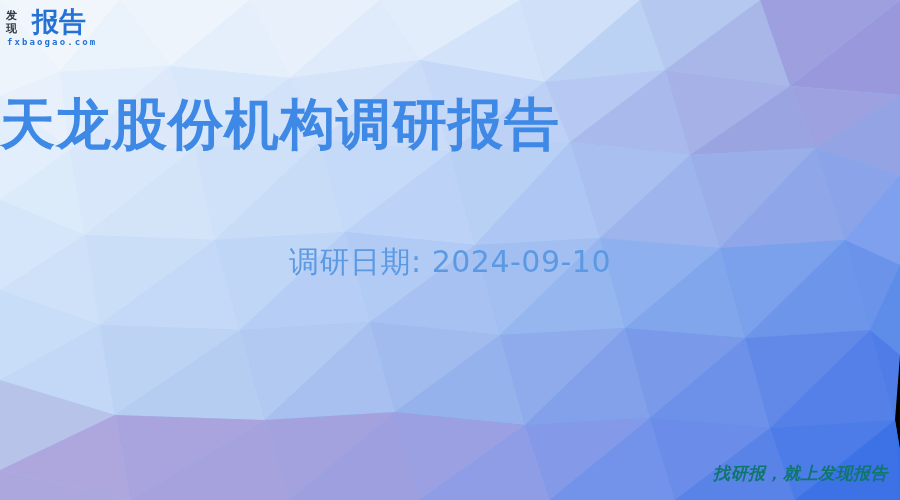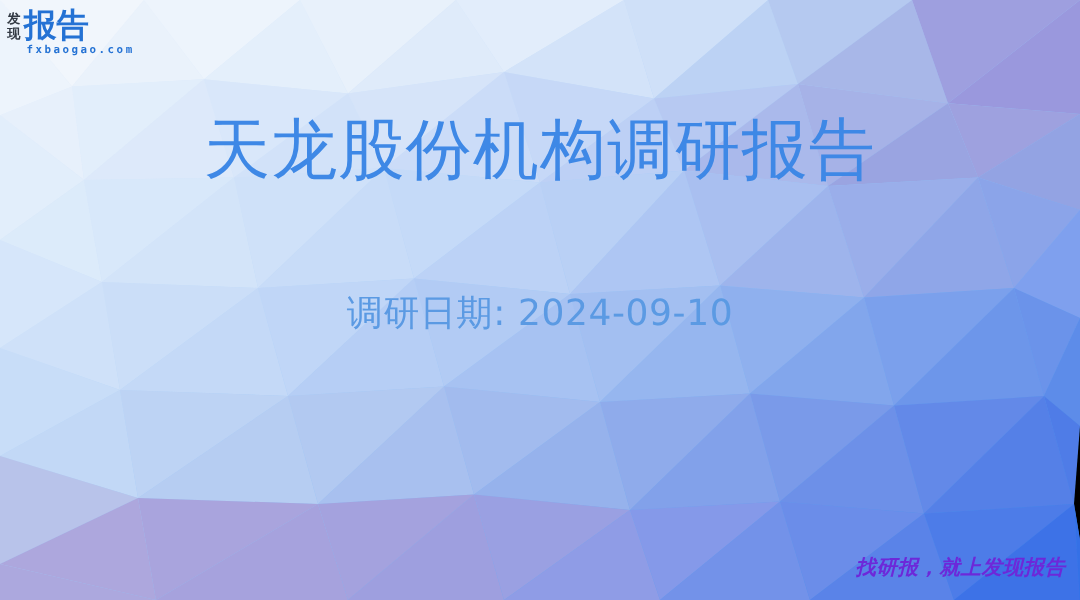--- a/index.html
+++ b/index.html
@@ -52,24 +52,25 @@
     line-height: 13px;
     font-family: "DejaVu Sans", sans-serif;
   }
   .logo-main {
     font-size: 27px;
     font-weight: 700;
     color: #2472d4;
     letter-spacing: 0px;
     line-height: 28px;
     font-family: "DejaVu Sans", sans-serif;
+    margin-left: 12px;
   }
   .logo-domain {
     margin-top: 1px;
-    margin-left: 16px;
+    margin-left: 1px;
     font-size: 9px;
     font-weight: 700;
     color: #2472d4;
     letter-spacing: 2.1px;
     font-family: "DejaVu Sans Mono", monospace;
   }
 
   
   .title-wrap {
     position: absolute;
@@ -78,23 +79,23 @@
     width: 900px;
     height: 500px;
     z-index: 5;
     pointer-events: none;
   }
   .main-title {
     position: absolute;
     left: 0;
     top: 92px;
     width: 900px;
-    text-align: center;
+    text-align: left;
     font-size: 55px;
-    font-weight: 400;
+    font-weight: 700;
     color: #3e88e6;
     letter-spacing: 1px;
     line-height: 64px;
     font-family: "DejaVu Sans", sans-serif;
     white-space: nowrap;
   }
   .subtitle {
     position: absolute;
     left: 0;
     top: 241px;
@@ -110,21 +111,21 @@
   }
 
   
   .footer-slogan {
     position: absolute;
     right: 12px;
     bottom: 16px;
     font-size: 17px;
     font-weight: 700;
     font-style: italic;
-    color: #6d28d9;
+    color: #0f766e;
     letter-spacing: 0.5px;
     line-height: 22px;
     font-family: "DejaVu Sans", sans-serif;
     white-space: nowrap;
     z-index: 6;
   }
 </style>
 </head>
 <body>
 

